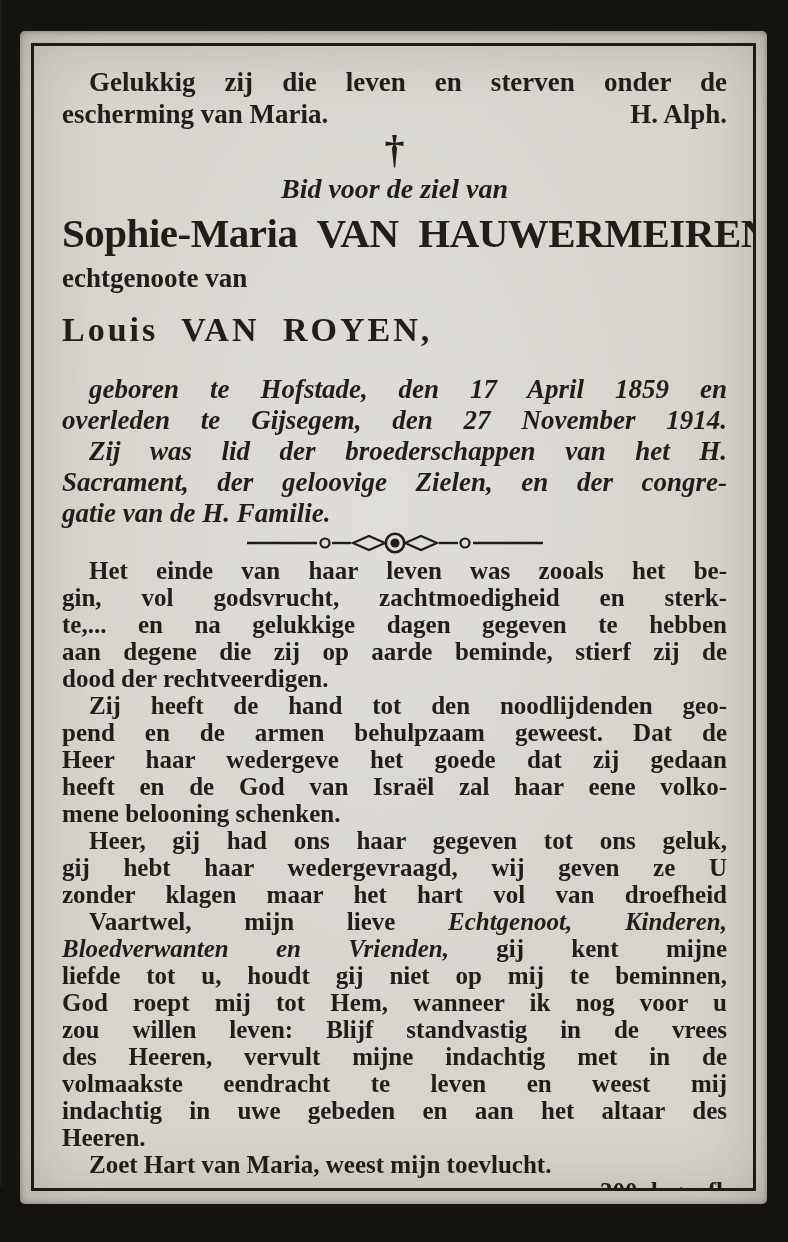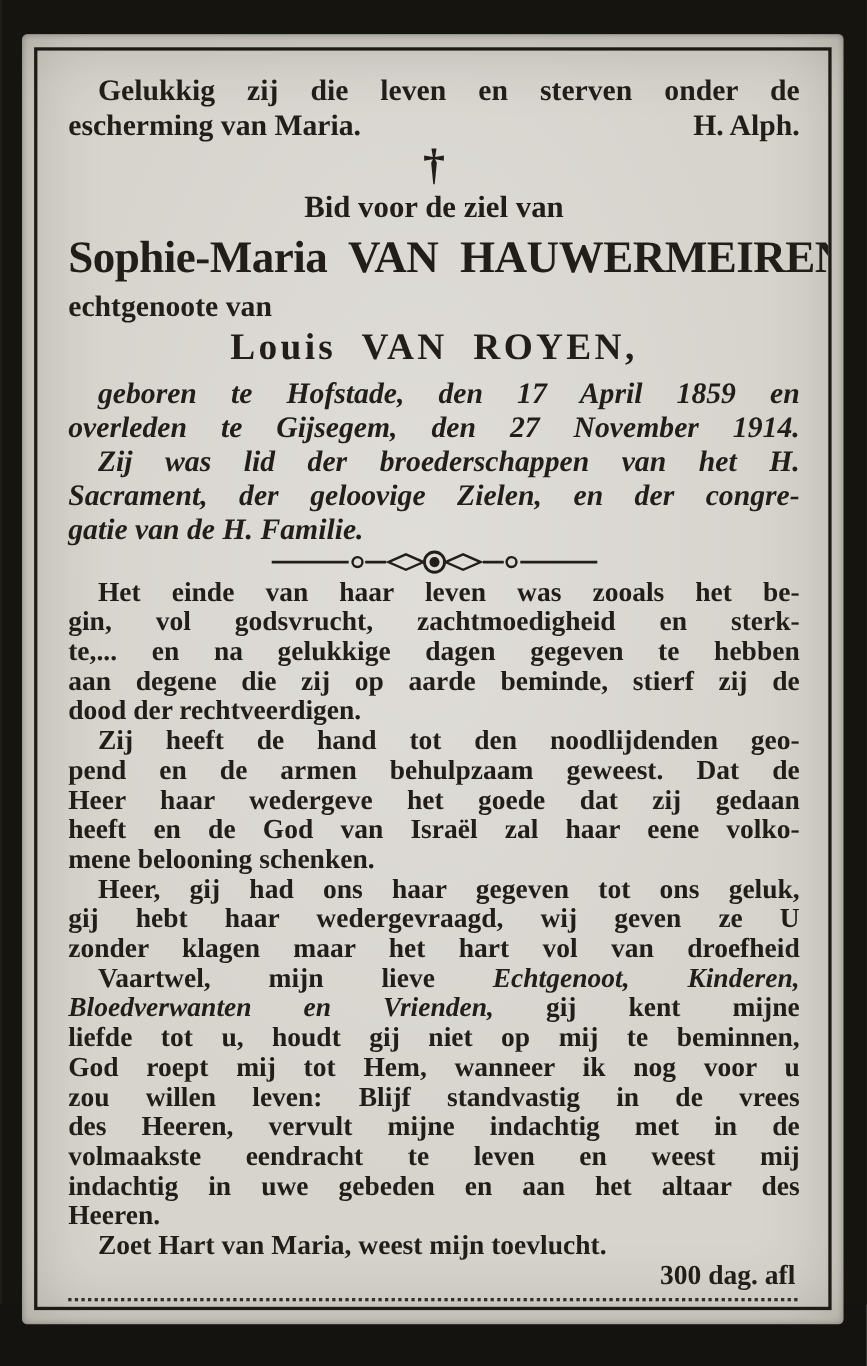--- a/index.html
+++ b/index.html
@@ -32,26 +32,26 @@
     overflow:hidden;
   }
   
   .h{font-size:27px;line-height:32px;font-weight:700;}
   .j{text-align:justify;text-align-last:justify;-moz-text-align-last:justify;}
   .rowsb{display:flex;justify-content:space-between;align-items:flex-end;}
   .ind{text-indent:27px;}
   .it{font-style:italic;}
   .right{text-align:right;padding-right:4px;}
   .cross{text-align:center;font-size:40px;line-height:38px;font-weight:700;margin-top:1px;}
-  .intro{font-size:28px;line-height:33px;font-weight:700;text-align:center;margin-top:3px;}
+  .intro{font-size:28px;line-height:33px;font-style:italic;font-weight:700;text-align:center;margin-top:3px;}
   h1.name1{margin:5px 0 0;font-size:41px;line-height:46px;font-weight:700;text-align:center;white-space:nowrap;word-spacing:10px;letter-spacing:-0.5px;}
   .spouse-label{font-size:27px;line-height:30px;font-weight:700;text-align:left;margin-top:7px;}
-  h2.name2{margin:3px 0 0;font-size:34px;line-height:40px;font-weight:700;text-align:center;letter-spacing:3px;word-spacing:12px;white-space:nowrap;}
+  h2.name2{margin:17px 0 0;font-size:34px;line-height:40px;font-weight:700;letter-spacing:3px;word-spacing:12px;white-space:nowrap;}
   .vit{font-size:27px;line-height:31px;font-style:italic;font-weight:700;}
-  .vitals{margin-top:6px;}
+  .vitals{margin-top:24px;}
   .orn{display:flex;justify-content:center;margin:3px 0 3px;}
   .bodytxt{font-size:25px;line-height:27px;font-weight:700;}
   .dots{height:0;border-top:3px dotted #33302a;margin:7px 2px 3px 0;}
   .printer{text-align:center;font-size:27px;line-height:32px;font-weight:700;}
   svg .stroke{stroke:#211e1a;fill:none;}
   svg .fill{fill:#211e1a;}
 </style>
 </head>
 <body>
 

